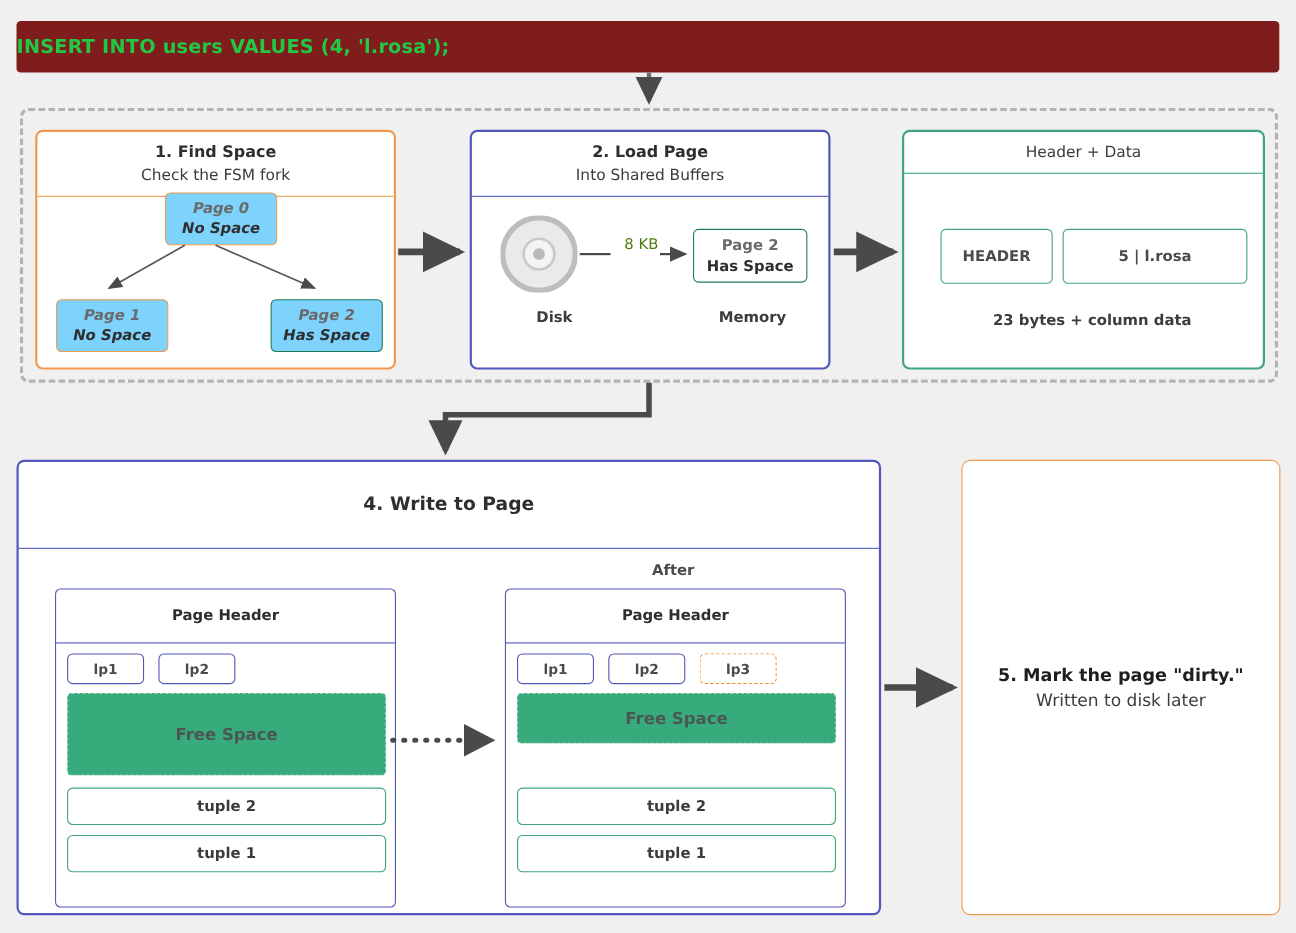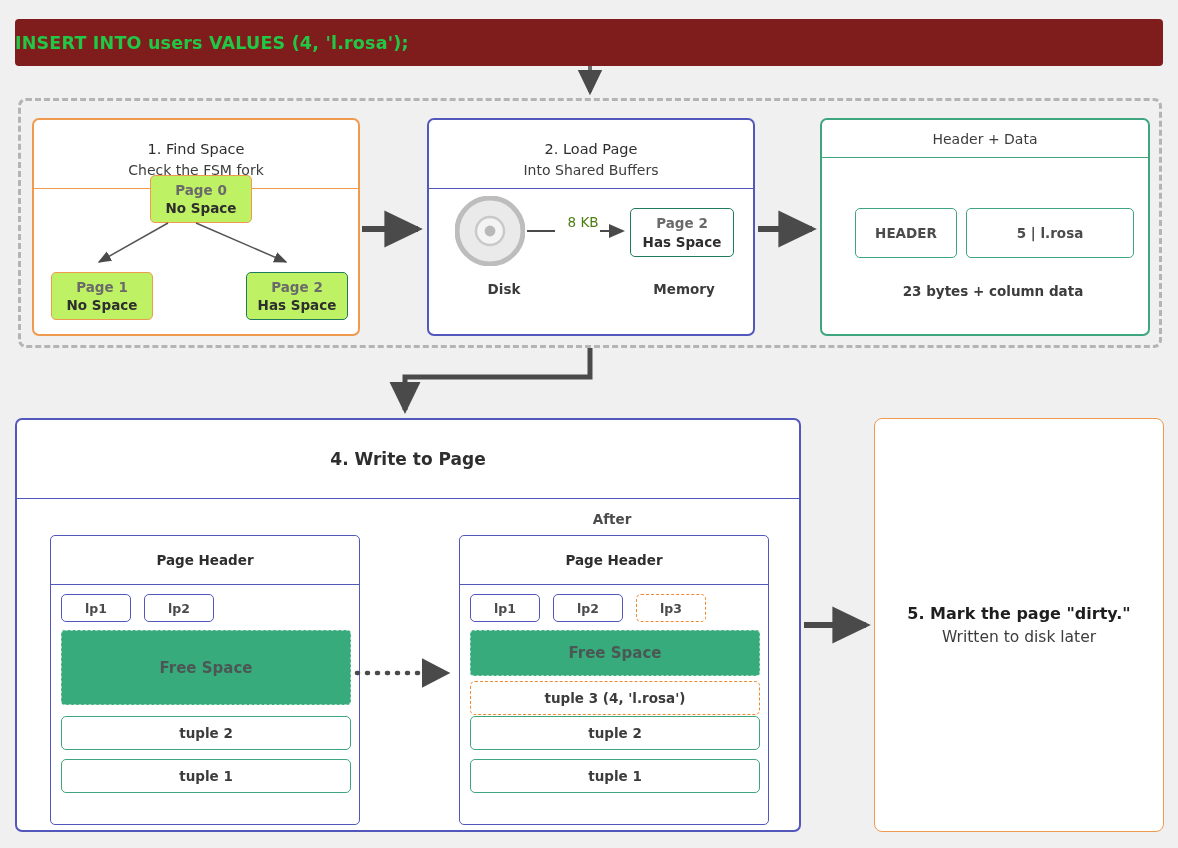--- a/index.html
+++ b/index.html
@@ -44,44 +44,44 @@
     background: #ffffff;
     border-radius: 7px;
     border: 2px solid #ccc;
   }
   .card .card-head {
     text-align: center;
     padding-top: 9px;
     padding-bottom: 8px;
   }
   .card .card-title {
-    font-size: 14.5px; font-weight: normal; color: #2e2e2e;
+    font-size: 14.5px; font-weight: bold; color: #2e2e2e;
     line-height: 1.45;
-    margin-top: 10px;
   }
   .card .card-sub {
     font-size: 14px; color: #3c3c3c; line-height: 1.45;
   }
   .card .rule { height: 0; border-top: 1.5px solid #ccc; }
   .card-orange { border-color: #ef9a4f; }
   .card-orange .rule { border-top-color: #ef9a4f; }
   .card-blue   { border-color: #5257bb; }
   .card-blue .rule { border-top-color: #5257bb; }
   .card-green  { border-color: #3fa57e; }
   .card-green .rule { border-top-color: #3fa57e; }
 
   
   #step1 { left: 32px; top: 118px; width: 328px; height: 218px; }
   .fsm-node {
     position: absolute;
     border-radius: 5px;
-    background: #bef264;
+    background: #7dd3fc;
     text-align: center;
     display: flex; flex-direction: column; justify-content: center;
     border: 1.6px solid #ef9a4f;
+    font-style: italic;
   }
   .fsm-node .n1 { font-size: 13.5px; font-weight: bold; color: #6a6a6a; line-height: 1.35; }
   .fsm-node .n2 { font-size: 13.5px; font-weight: bold; color: #2e2e2e; line-height: 1.35; }
   .fsm-green { border-color: #1f7a5e; }
 
   
   #step2 { left: 427px; top: 118px; width: 328px; height: 218px; }
   #disk-icon { left: 455px; top: 196px; width: 70px; height: 70px; }
   .disk-label, .mem-label {
     font-size: 13.5px; font-weight: bold; color: #3c3c3c; text-align: center;
@@ -242,21 +242,20 @@
 
   <div class="page-box" style="left:442px; top:115px; width:308px; height:288px;">
     <div class="page-hdr">Page Header</div>
 
     <div class="lp" style="left:10px; top:58px; width:68px;">lp1</div>
     <div class="lp" style="left:93px; top:58px; width:68px;">lp2</div>
     <div class="lp lp-new" style="left:176px; top:58px; width:68px;">lp3</div>
 
     <div class="freespace" style="left:10px; top:94px; width:288px; height:44px;">Free Space</div>
 
-    <div class="tuple tuple-new" style="left:10px; top:145px; width:288px; height:32px;">tuple 3 (4, 'l.rosa')</div>
 
     <div class="tuple" style="left:10px; top:180px; width:288px; height:32px;">tuple 2</div>
     <div class="tuple" style="left:10px; top:223px; width:288px; height:32px;">tuple 1</div>
   </div>
 </div>
 
 <div class="abs" id="step5">
   <div id="step5-title">5. Mark the page "dirty."</div>
   <div id="step5-sub">Written to disk later</div>
 </div>

